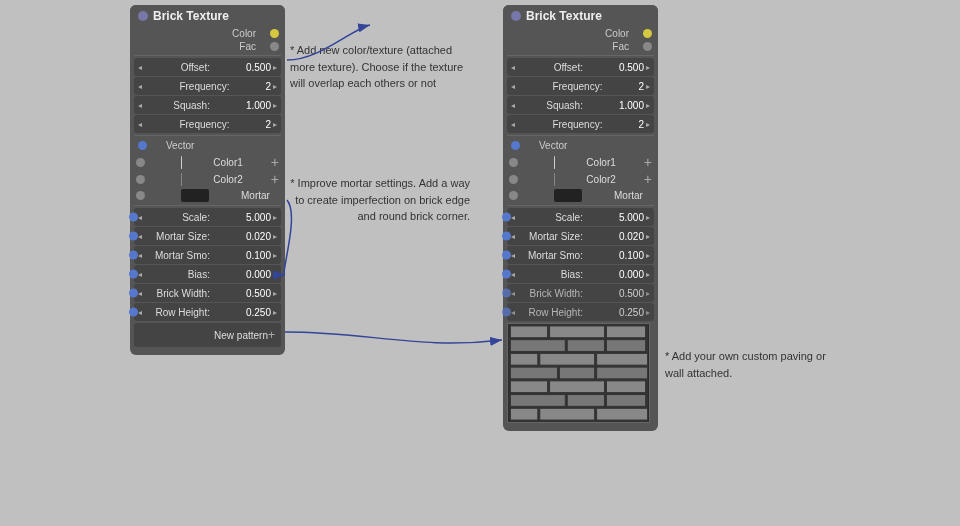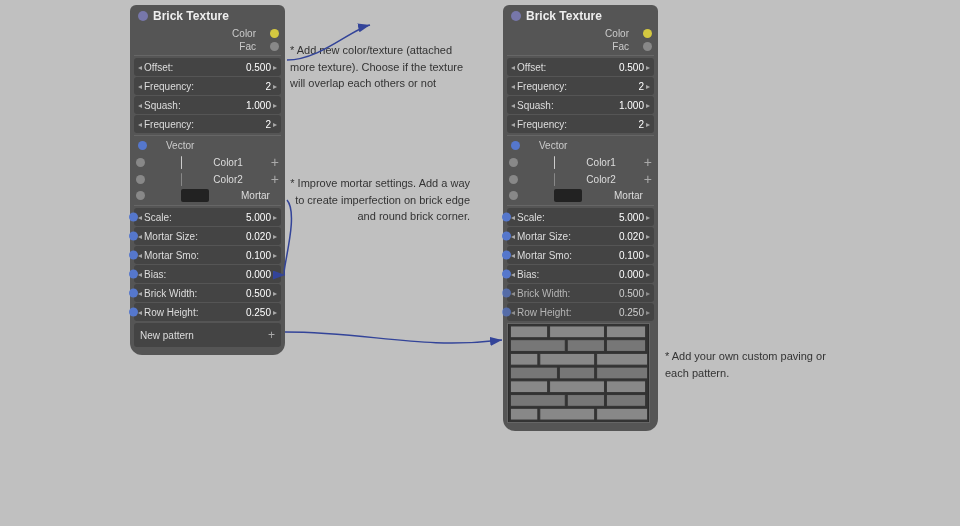--- a/index.html
+++ b/index.html
@@ -9,24 +9,25 @@
       height: 526px;
       overflow: hidden;
       font-family: Arial, sans-serif;
       font-size: 11px;
       position: relative;
     }
 
     .node-panel {
       position: absolute;
       background: #555;
-      border-radius: 12px;
+      border-radius: 6px;
       width: 155px;
       padding-bottom: 6px;
       color: #ddd;
+      text-align: right;
     }
 
     .node-header {
       background: #555;
       border-radius: 6px 6px 0 0;
       padding: 4px 8px;
       display: flex;
       align-items: center;
       gap: 5px;
       font-size: 12px;
@@ -497,21 +498,21 @@
 
 <div class="annotation" style="left: 290px; top: 42px;">
   <span>* Add new color/texture (attached more texture). Choose if the texture will overlap each others or not</span>
 </div>
 
 <div class="annotation" style="left: 290px; top: 175px; text-align: right;">
   <span>* Improve mortar settings. Add a way to create imperfection on brick edge and round brick corner.</span>
 </div>
 
 <div class="annotation" style="left: 665px; top: 348px;">
-  <span>* Add your own custom paving or each pattern.</span>
+  <span>* Add your own custom paving or wall attached.</span>
 </div>
 
 <svg class="arrows-svg" xmlns="http://www.w3.org/2000/svg">
   <defs>
     <marker id="arrowhead" markerWidth="8" markerHeight="6" refX="8" refY="3" orient="auto">
       <polygon points="0 0, 8 3, 0 6" fill="#334499"></polygon>
     </marker>
   </defs>
 
   <path d="M 287 60 C 320 60, 350 30, 370 25" stroke="#334499" stroke-width="1.5" fill="none" marker-end="url(#arrowhead)"></path>

